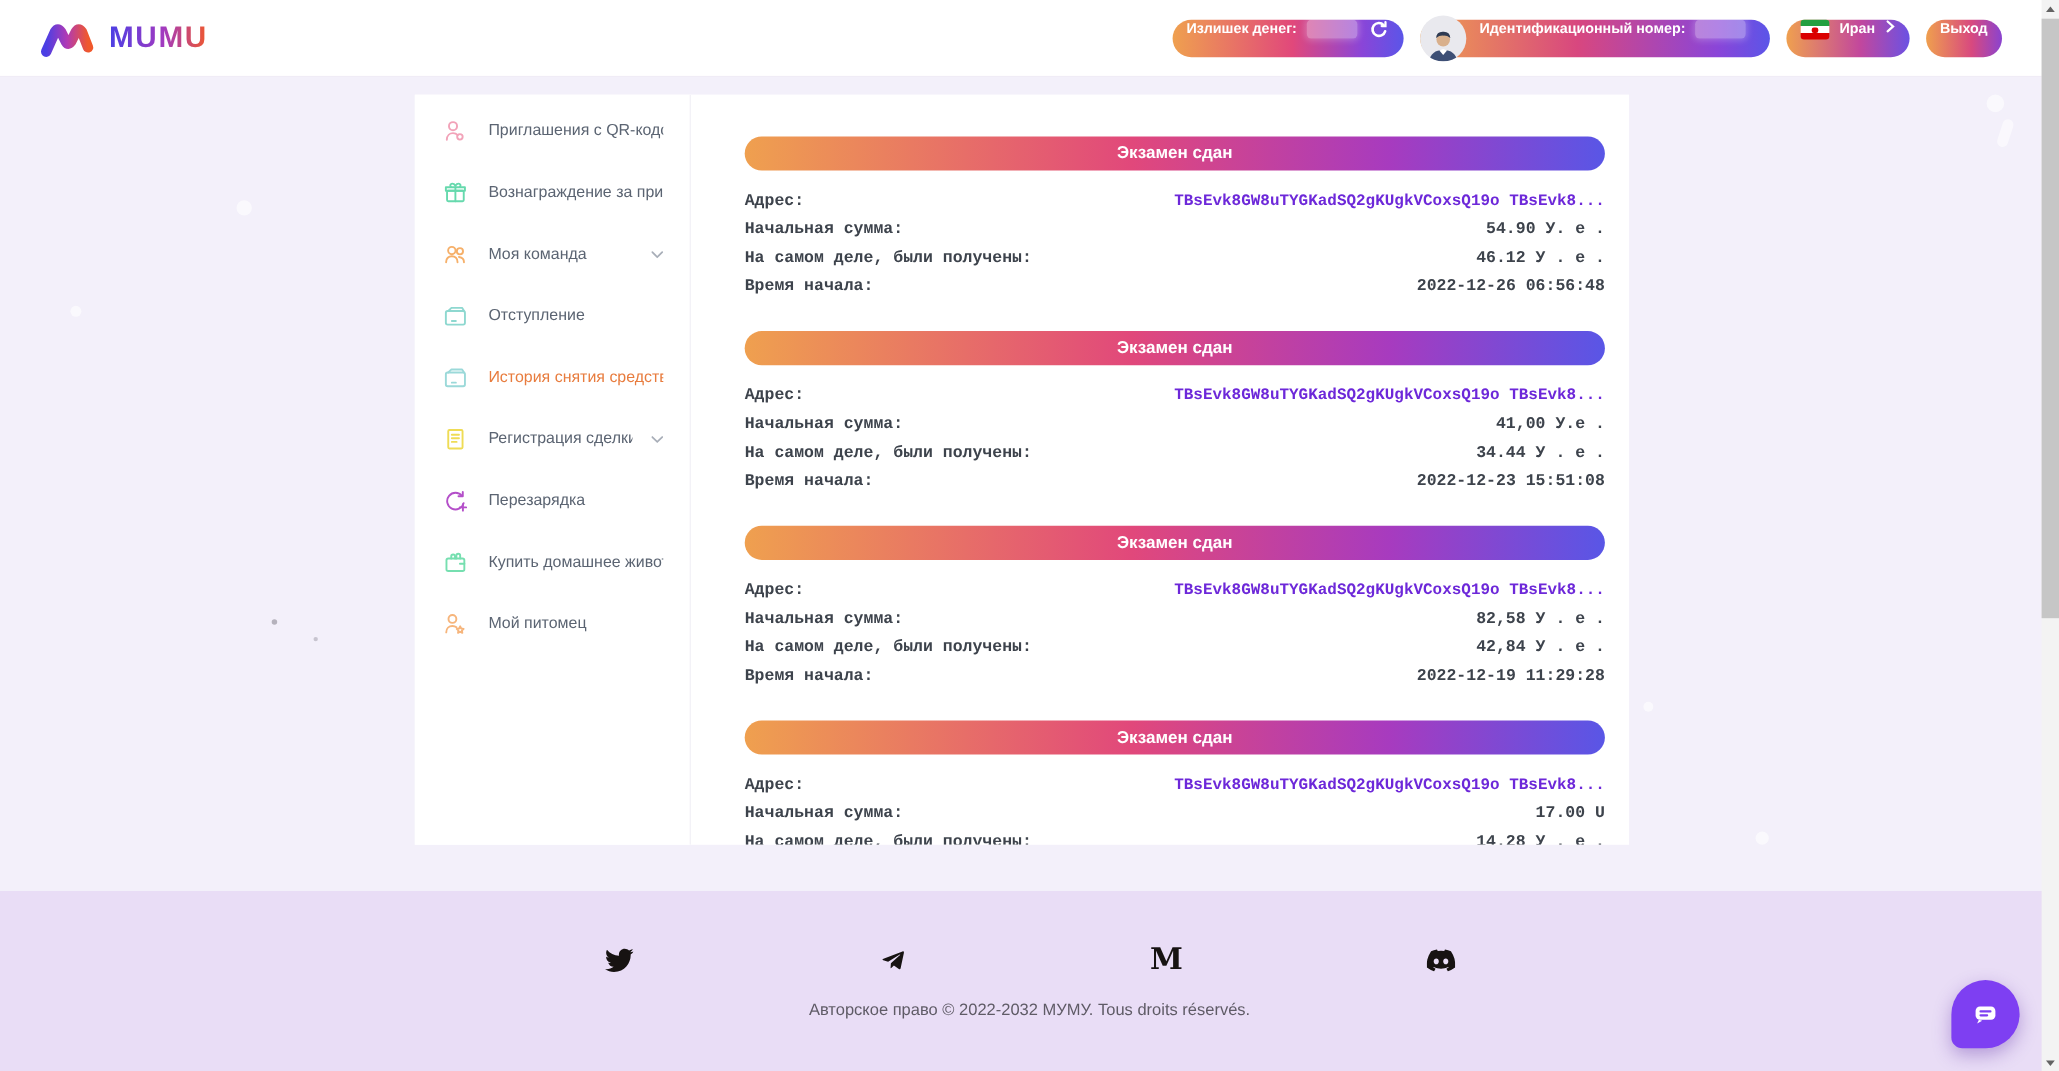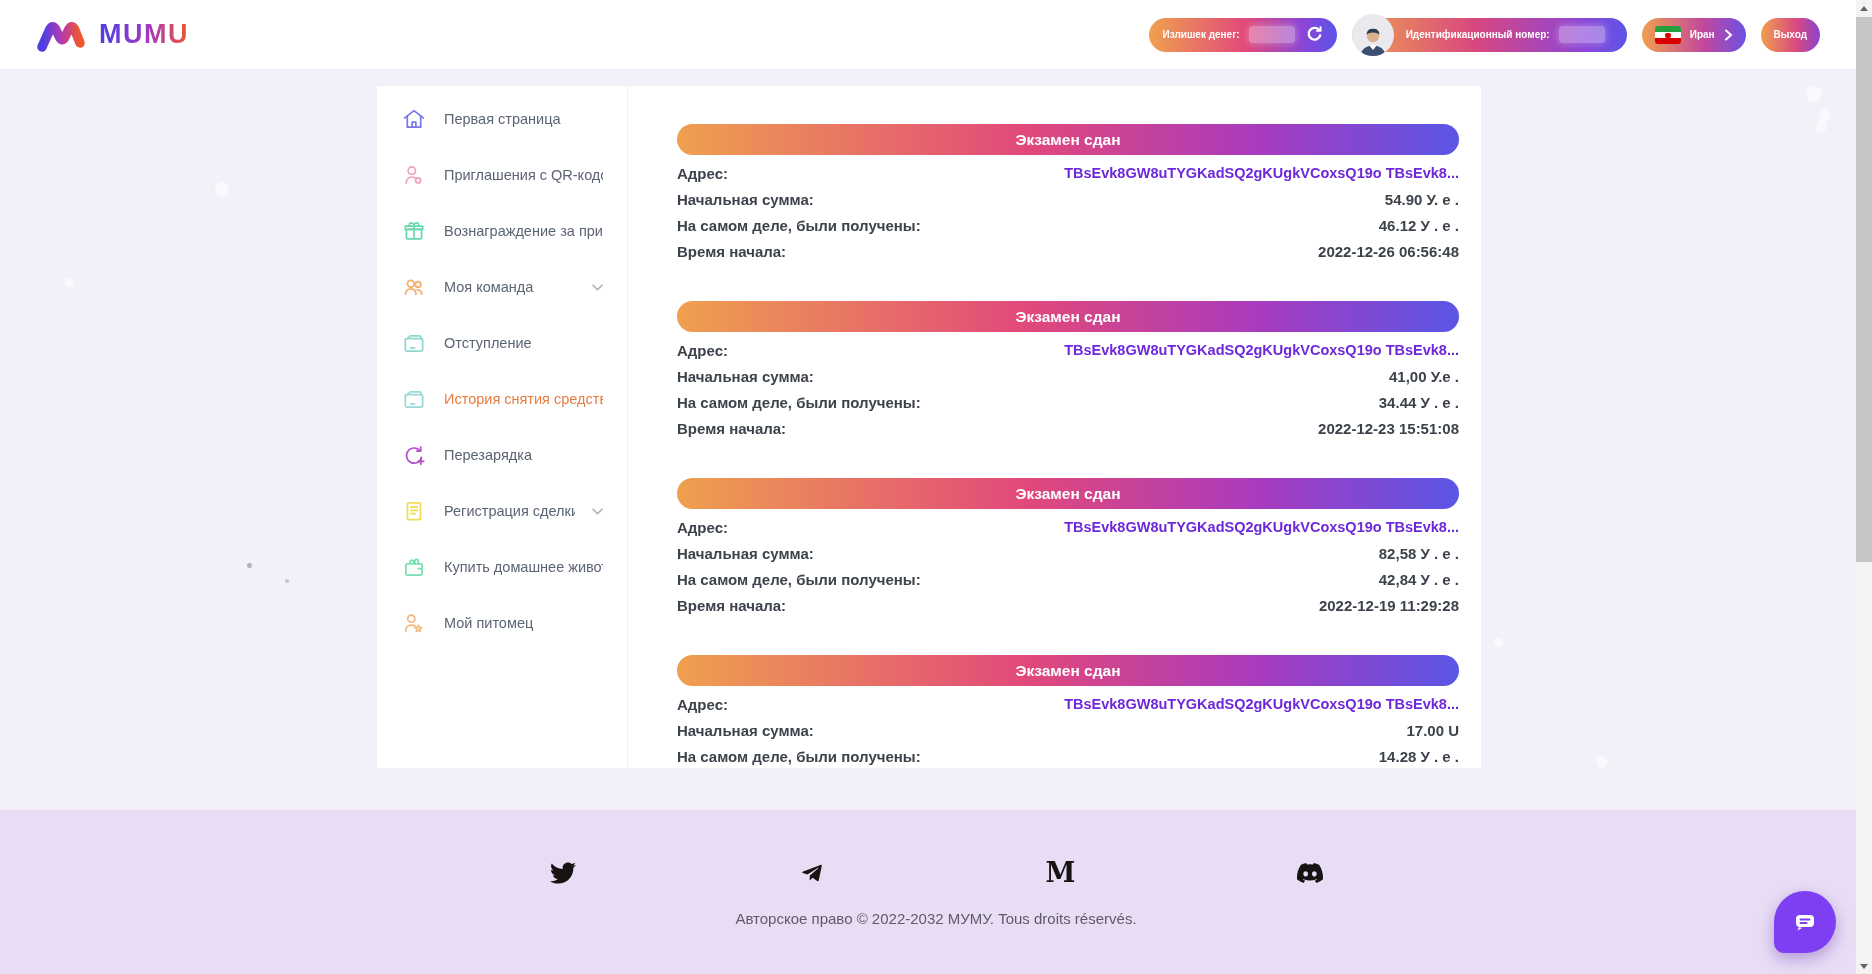--- a/index.html
+++ b/index.html
@@ -15,22 +15,22 @@
     justify-content:space-between;box-sizing:border-box;padding:0 30px 0 35px;z-index:5;
   }
   .logo{display:flex;align-items:center;gap:12px;}
   .logo-text{
     font-size:27px;font-weight:bold;letter-spacing:1.5px;
     background:linear-gradient(90deg,#4b3fe4,#a23ac0 55%,#f0582c);
     -webkit-background-clip:text;background-clip:text;color:transparent;
   }
   .top-right{display:flex;align-items:center;gap:15px;margin-right:22px;}
   .pill{
-    height:34px;border-radius:17px;display:flex;align-items:center;
-    color:#fff;font-weight:bold;font-size:10px;box-sizing:border-box;
+    height:34px;border-radius:17px;display:flex;
+    color:#fff;font-weight:bold;font-size:13px;box-sizing:border-box;
     padding:0 13px;cursor:pointer;white-space:nowrap;
     background:linear-gradient(90deg,#efa04f 0%,#e1487b 52%,#8a45d8 82%,#5b55e8 100%);
   }
   .blurbox{
     width:46px;height:17px;border-radius:4px;margin:0 9px;
     background:rgba(255,255,255,.34);box-shadow:0 0 6px 2px rgba(255,255,255,.22);
   }
   .pill-id{position:relative;padding-left:54px;background:linear-gradient(90deg,#efa04f 0%,#d8477f 45%,#8a45d8 85%,#5b55e8 100%);}
   .avatar{
     position:absolute;left:0px;top:-4px;width:42px;height:42px;border-radius:50%;
@@ -66,22 +66,22 @@
   .side-chev{flex:none;display:flex;}
   
   .content{position:absolute;left:252px;top:0;right:0;bottom:0;box-sizing:border-box;
     padding:38px 0 0 48px;overflow:hidden;}
   .record-card{width:782px;margin-bottom:32px;}
   .card-status{
     height:31px;border-radius:16px;color:#fff;font-weight:bold;font-size:15.5px;
     display:flex;align-items:center;justify-content:center;margin-bottom:10px;
     background:linear-gradient(90deg,#efa04f 0%,#e1487b 45%,#a73bbf 75%,#5956e6 100%);
   }
-  .card-row{display:flex;justify-content:space-between;align-items:flex-start;height:26px;
-    font-weight:bold;font-size:15px;color:#3d434c;}
+  .card-row{display:flex;justify-content:space-between;align-items:flex-end;height:26px;
+    font-weight:bold;font-size:15px;color:#3d434c;font-family:Liberation Mono, monospace;}
   .card-row .addr{color:#6d28d9;font-size:14.5px;}
   
   .footer{position:absolute;left:0;top:810px;width:1872px;height:164px;background:#e9ddf6;}
   .social-row{display:flex;justify-content:center;gap:223px;padding-top:50px;}
   .social{width:26px;height:26px;display:flex;align-items:center;justify-content:center;cursor:pointer;color:#171312;}
   .medium-m{font-family:"DejaVu Serif",serif;font-weight:bold;font-size:27px;line-height:26px;color:#171312;}
   .copyright{margin-top:24px;text-align:center;font-size:15px;color:#5f5b66;}
   
   .chat-btn{
     position:absolute;left:1774px;top:891px;width:62px;height:62px;background:#7e3ff2;
@@ -164,30 +164,20 @@
     <div class="pill" style="background:linear-gradient(90deg,#ef9f4e,#d8497f 60%,#8a43cf);">
       <span>Выход</span>
     </div>
   </div>
 </header>
 
 <main class="panel">
 
   <nav class="side">
 
-    <div class="side-item">
-      <span class="side-ico" style="color:#7b78e8;">
-        <svg width="26" height="26" viewBox="0 0 24 24" fill="none" stroke="currentColor" stroke-width="1.6" stroke-linecap="round" stroke-linejoin="round">
-          <path d="M3.5 11 L12 4.3 L20.5 11"></path>
-            <path d="M5.8 9.5 V19.6 H18.2 V9.5"></path>
-            <path d="M10.3 19.6 V14.8 h3.4 v4.8"></path>
-        </svg>
-      </span>
-      <span class="side-label">Первая страница</span>
-    </div>
 
     <div class="side-item">
       <span class="side-ico" style="color:#f2a3b9;">
         <svg width="26" height="26" viewBox="0 0 24 24" fill="none" stroke="currentColor" stroke-width="1.6" stroke-linecap="round">
           <circle cx="10" cy="8" r="3.4"></circle>
             <path d="M4.8 19.5 c0-3.6 2.5-5.6 5.2-5.6 1.6 0 3 .6 3.9 1.6"></path>
             <circle cx="15.8" cy="17" r="2.3"></circle>
         </svg>
       </span>
       <span class="side-label">Приглашения с QR-кодом</span>
@@ -238,43 +228,43 @@
         <svg width="26" height="26" viewBox="0 0 24 24" fill="none" stroke="currentColor" stroke-width="1.6" stroke-linecap="round" stroke-linejoin="round">
           <rect x="4" y="8" width="16" height="11.5" rx="1.5"></rect>
             <path d="M6 8 L8.7 5.4 H17.6 L19.3 8"></path>
             <path d="M9 16.5 h3.4"></path>
         </svg>
       </span>
       <span class="side-label">История снятия средств</span>
     </div>
 
     <div class="side-item">
-      <span class="side-ico" style="color:#b44fc9;">
-        <svg width="26" height="26" viewBox="0 0 24 24" fill="none" stroke="currentColor" stroke-width="1.6" stroke-linecap="round" stroke-linejoin="round">
-          <path d="M17.6 8.2 a7 7 0 1 0 1.3 6"></path>
-            <path d="M18.2 4.8 v3.6 h-3.6"></path>
-          <path d="M15.6 17.8 h5.4 M18.3 15.1 v5.4"></path>
-        </svg>
-      </span>
-      <span class="side-label">Перезарядка</span>
-    </div>
-
-    <div class="side-item">
       <span class="side-ico" style="color:#efdc55;">
         <svg width="26" height="26" viewBox="0 0 24 24" fill="none" stroke="currentColor" stroke-width="1.6" stroke-linecap="round" stroke-linejoin="round">
           <rect x="6" y="4.5" width="12" height="15.5" rx="1"></rect>
             <path d="M9 8.5 h6 M9 11.5 h6 M9 14.5 h4"></path>
         </svg>
       </span>
       <span class="side-label">Регистрация сделки</span>
       <span class="side-chev">
         <svg width="11" height="7" viewBox="0 0 11 7" fill="none" stroke="#a8aeb8" stroke-width="1.6" stroke-linecap="round">
             <path d="M1 1.3 L5.5 5.7 L10 1.3"></path>
           </svg>
       </span>
+    </div>
+
+    <div class="side-item">
+      <span class="side-ico" style="color:#b44fc9;">
+        <svg width="26" height="26" viewBox="0 0 24 24" fill="none" stroke="currentColor" stroke-width="1.6" stroke-linecap="round" stroke-linejoin="round">
+          <path d="M17.6 8.2 a7 7 0 1 0 1.3 6"></path>
+            <path d="M18.2 4.8 v3.6 h-3.6"></path>
+          <path d="M15.6 17.8 h5.4 M18.3 15.1 v5.4"></path>
+        </svg>
+      </span>
+      <span class="side-label">Перезарядка</span>
     </div>
 
 
 
     <div class="side-item">
       <span class="side-ico" style="color:#76dfb0;">
         <svg width="26" height="26" viewBox="0 0 24 24" fill="none" stroke="currentColor" stroke-width="1.6" stroke-linecap="round" stroke-linejoin="round">
           <rect x="4.5" y="9" width="15" height="10.5" rx="1.5"></rect>
           <path d="M8.5 9 V7.2 a1.6 1.6 0 0 1 3.2 0 V9"></path>
             <path d="M12.8 9 V6.6 a1.6 1.6 0 0 1 3.2 0 V9"></path>

